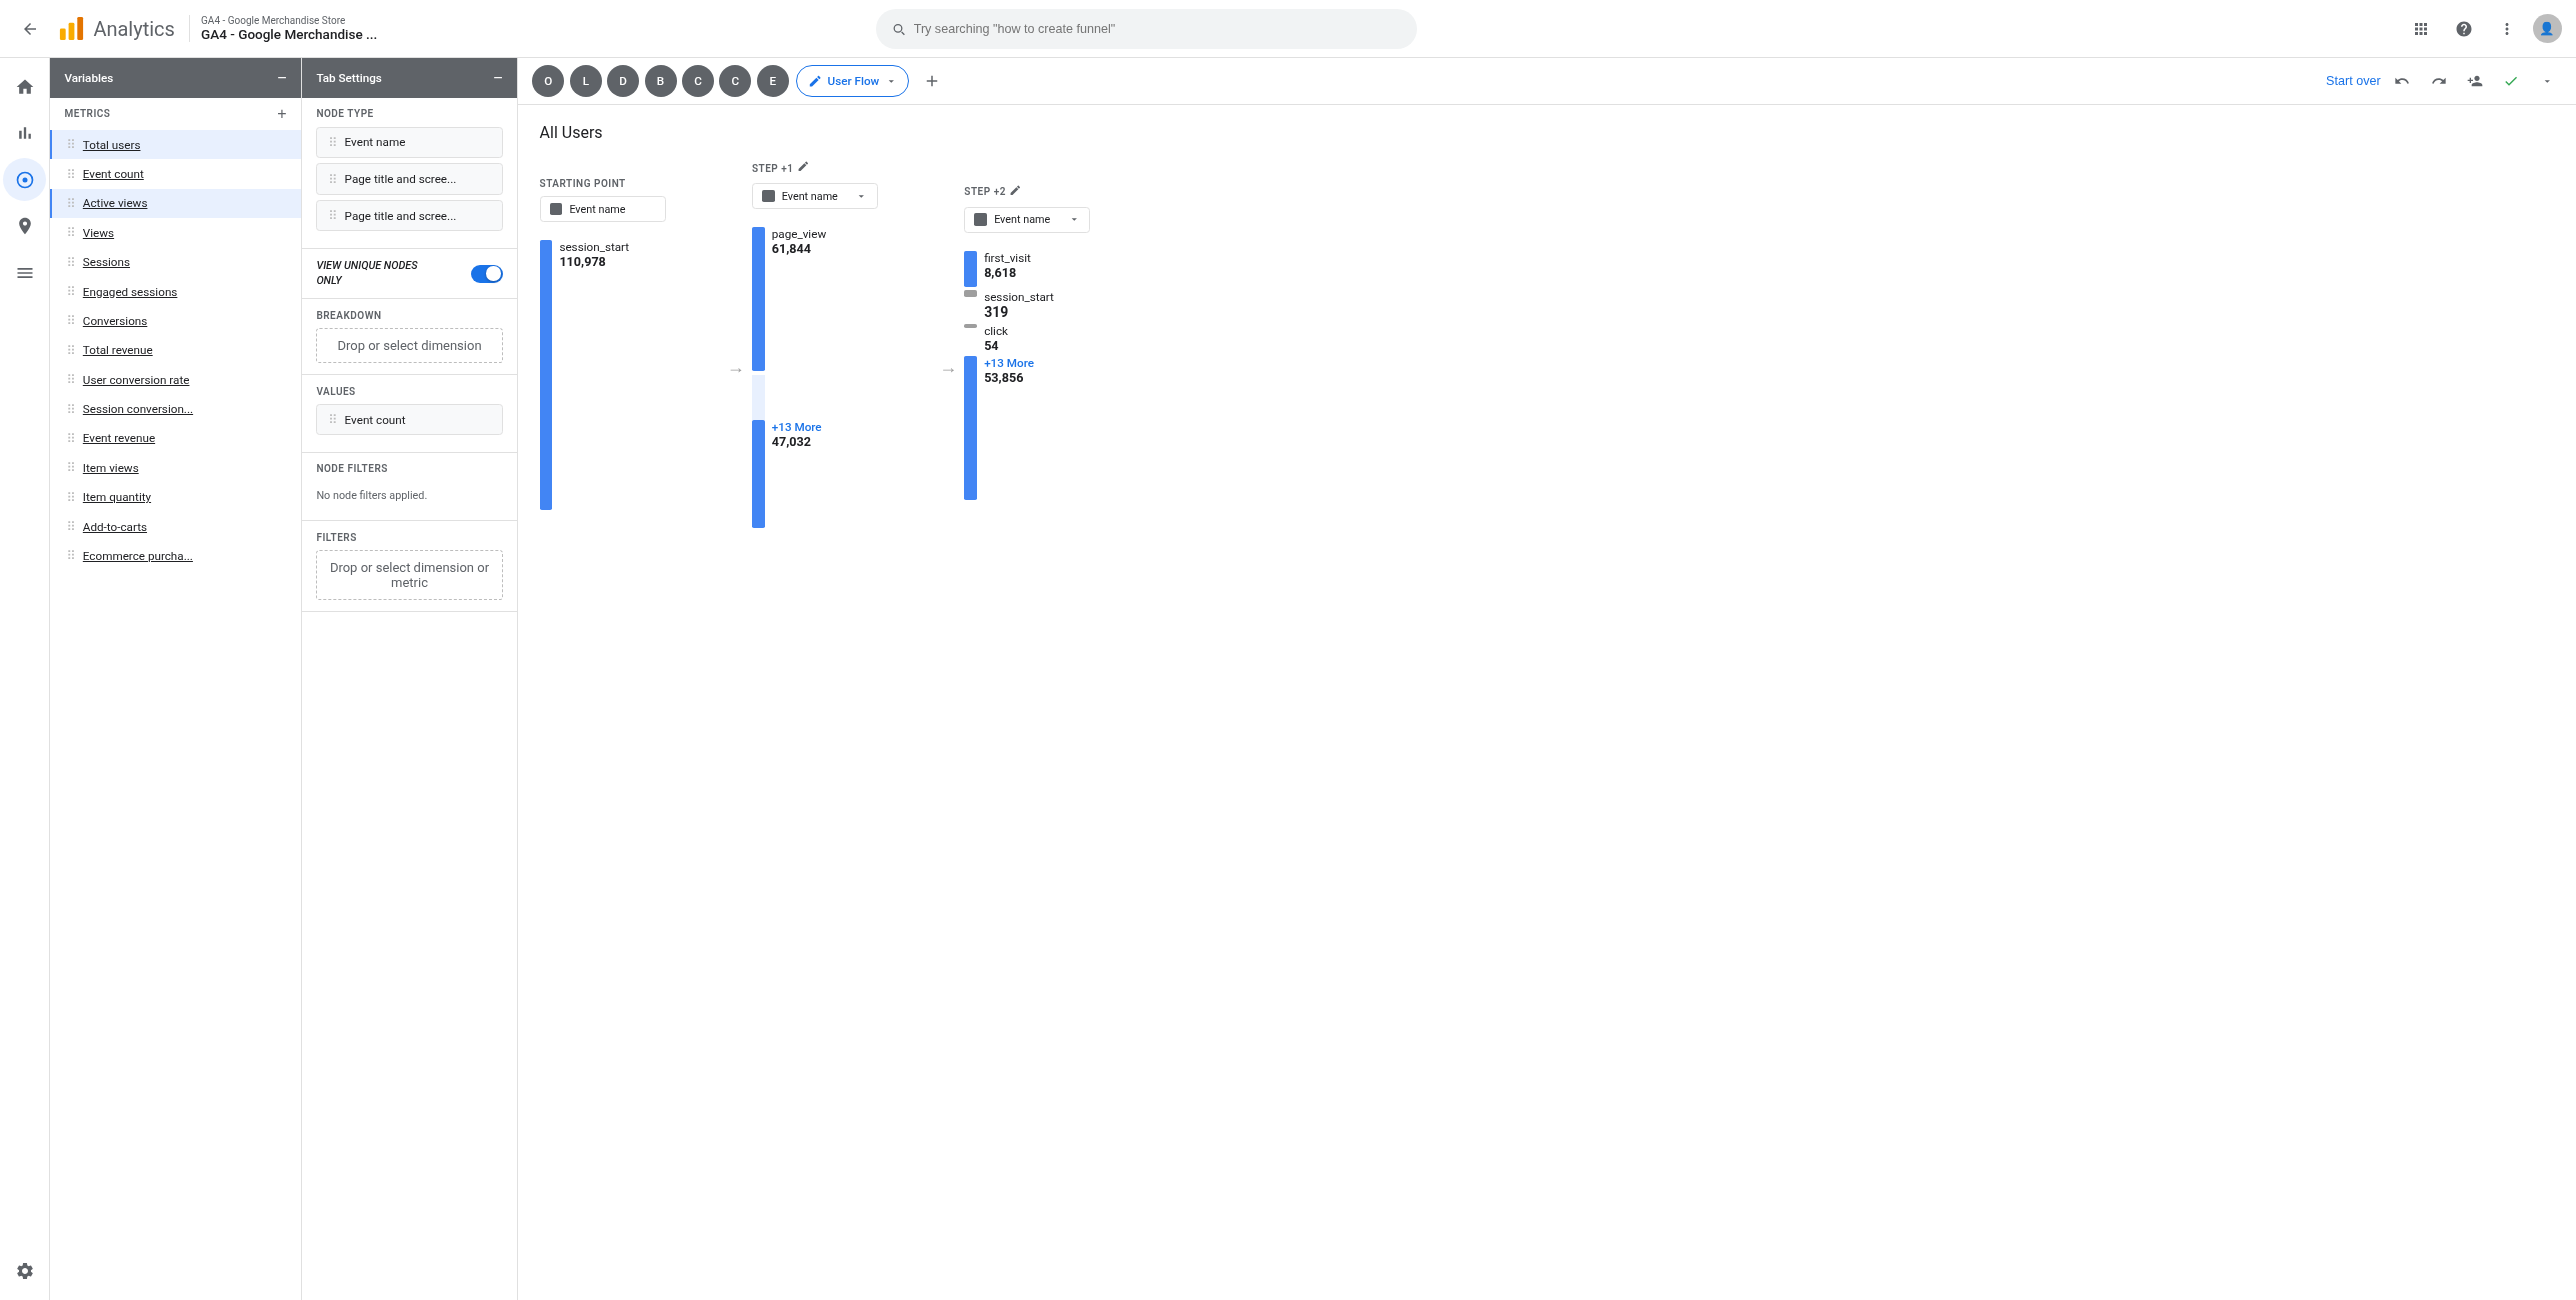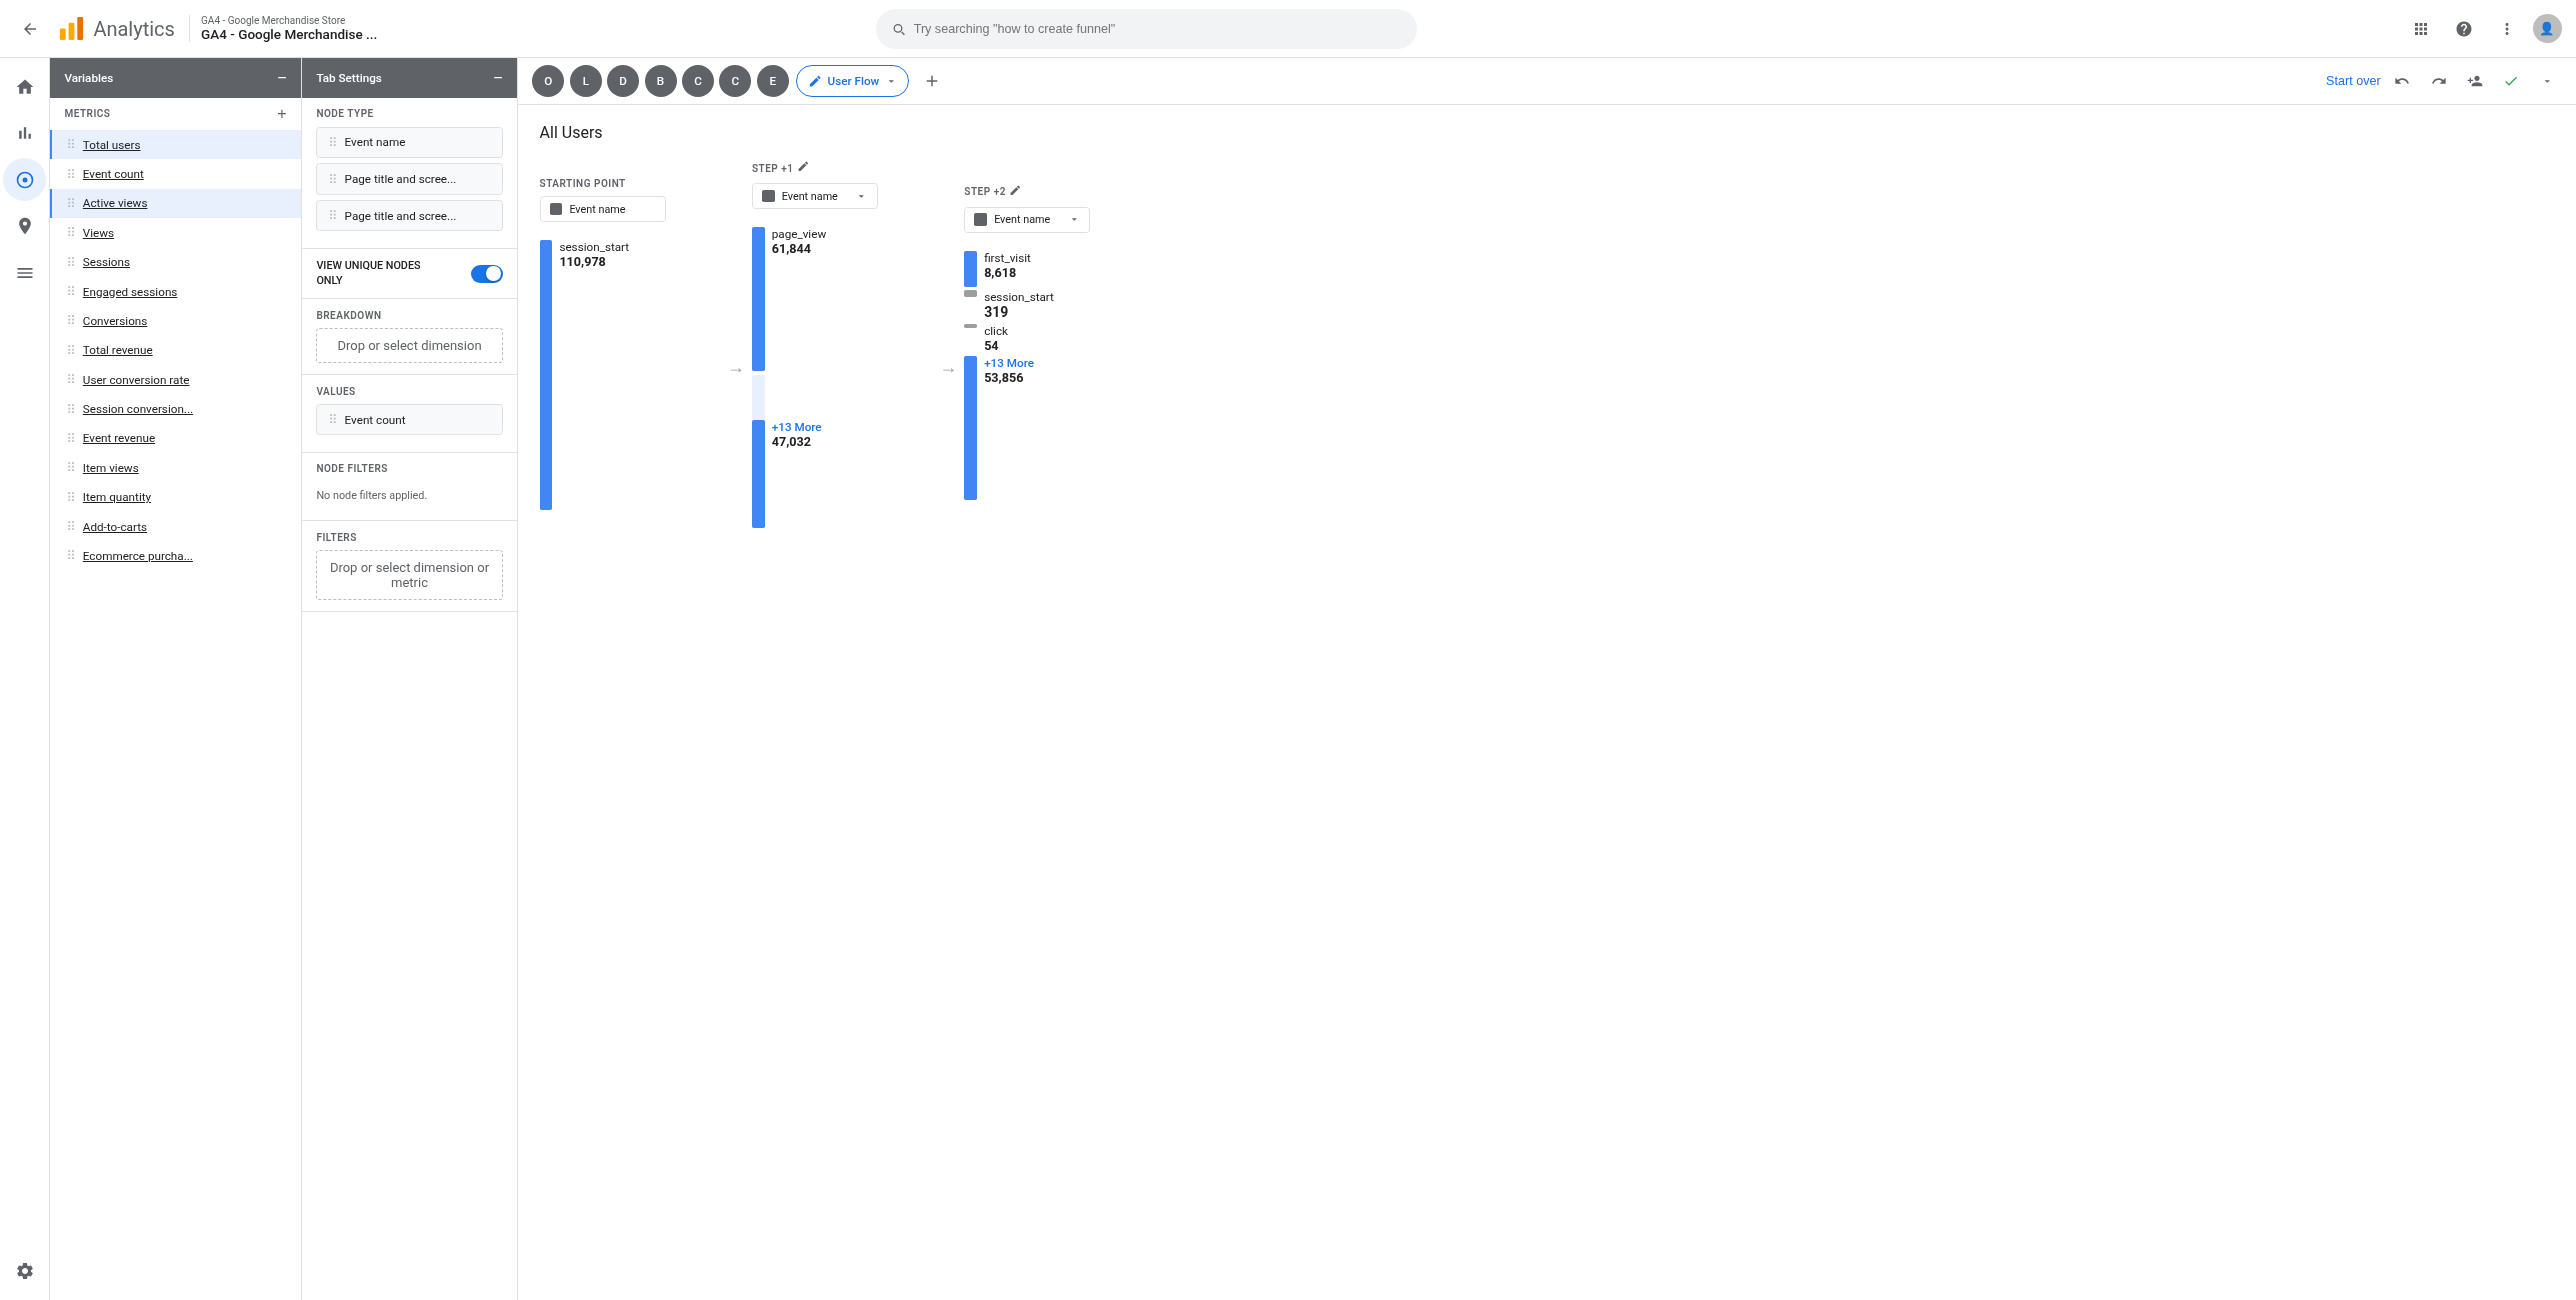--- a/index.html
+++ b/index.html
@@ -250,21 +250,21 @@
     </div>
             <div class="ts-item">
       <span style="color:#bdbdbd;font-size:12.6px;">⠿</span>
       <span>Page title and scree...</span>
     </div>
           </div>
       </div>
 
       <div class="ts-section">
         <div class="toggle-row">
-          <span class="toggle-label" style="white-space:pre-line;">VIEW UNIQUE NODES
+          <span class="toggle-label" style="white-space:pre-line;font-style:italic;">VIEW UNIQUE NODES
 ONLY</span>
           <div class="toggle">
             <div class="toggle-knob"></div>
           </div>
         </div>
       </div>
 
       <div class="ts-section">
         <div class="ts-section-title">BREAKDOWN</div>
         <div class="drop-zone">Drop or select dimension</div>

